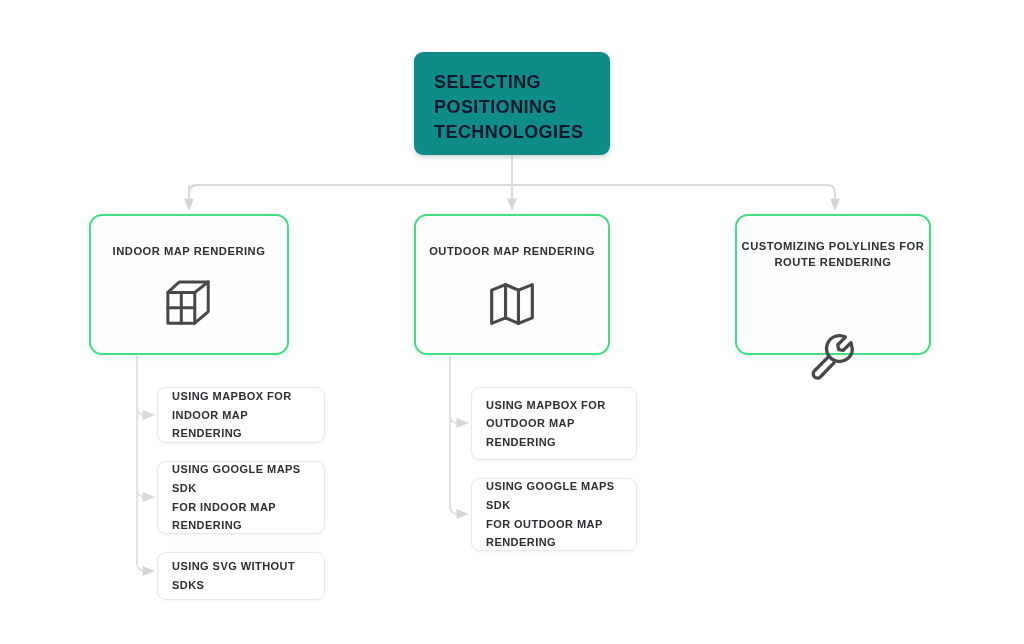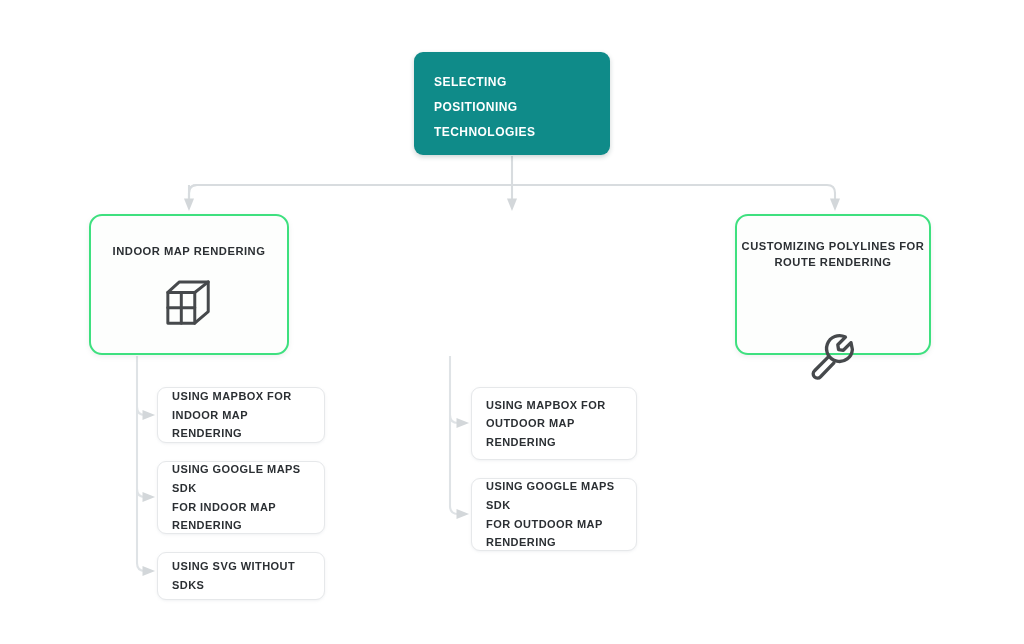--- a/index.html
+++ b/index.html
@@ -34,22 +34,22 @@
     top: 52px;
     width: 196px;
     height: 103px;
     background: #0f8b89;
     border-radius: 9px;
     box-sizing: border-box;
     padding: 18px 0 0 20px;
     box-shadow: 0 2px 5px rgba(25,60,60,0.22);
   }
   .root-title {
-    color: #ffffff;
-    font-size: 12px;
+    color: #0f172a;
+    font-size: 18px;
     font-weight: bold;
     letter-spacing: 0.45px;
     line-height: 25px;
     white-space: pre-line;
   }
 
   
   .card {
     position: absolute;
     box-sizing: border-box;
@@ -154,20 +154,30 @@
       <svg viewBox="0 0 52 52" width="50" height="50" fill="none" stroke="#46494c" stroke-width="3.1" stroke-linejoin="round" stroke-linecap="round">
         <path d="M4,14 L32,14 L32,46 L4,46 Z"></path>
         <path d="M4,14 L16,3 L46,3 L46,34 L32,46"></path>
         <path d="M32,14 L46,3"></path>
         <path d="M4,30 L32,30"></path>
         <path d="M18,14 L18,46"></path>
       </svg>
     </div>
   </div>
 
+  <div class="card" id="card-outdoor">
+    <div class="card-title">OUTDOOR MAP RENDERING</div>
+    <div class="card-icon">
+      <svg viewBox="0 0 52 52" width="48" height="48" fill="none" stroke="#46494c" stroke-width="3.4" stroke-linejoin="round" stroke-linecap="round">
+        <path d="M4,11 L19,5 L33,11 L48,5 L48,41 L33,47 L19,41 L4,47 Z"></path>
+        <path d="M19,5 L19,41"></path>
+        <path d="M33,11 L33,47"></path>
+      </svg>
+    </div>
+  </div>
 
   <div class="card" id="card-poly">
     <div class="card-title">CUSTOMIZING POLYLINES FOR
 ROUTE RENDERING</div>
     <div class="card-icon">
       <svg viewBox="0 0 52 52" width="48" height="48" fill="none" stroke="#46494c" stroke-width="3.6" stroke-linejoin="round" stroke-linecap="round">
         <path d="M43.5,6.5 L35.2,14.8 L30.0,14.0 L29.2,8.8 L37.5,0.5
                  A14,14 0 1 0 45.0,14.0 Z" transform="translate(2,5)"></path>
         <path d="M22,30 L7,45 A4.6,4.6 0 1 0 13.5,51.5 L28,36.5" transform="translate(-1,-3)"></path>
       </svg>

